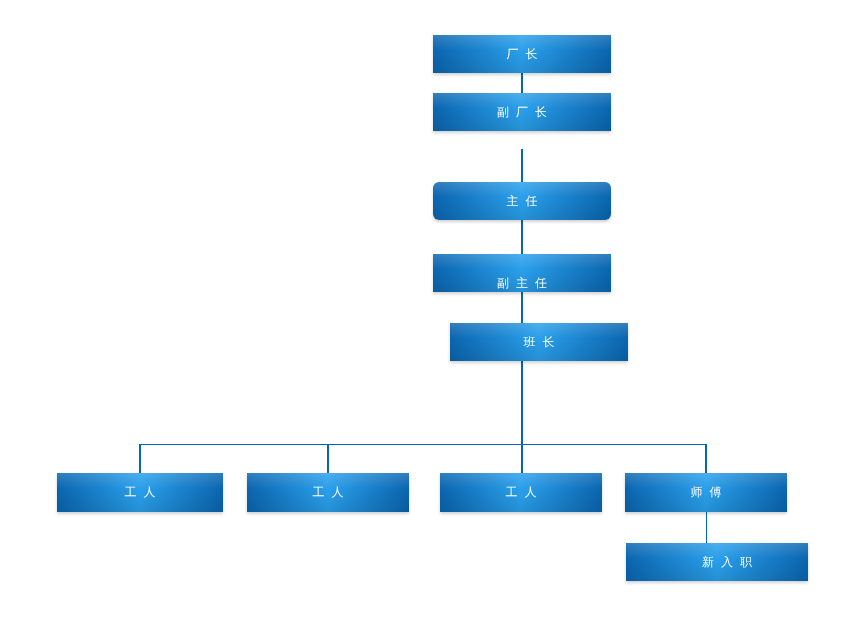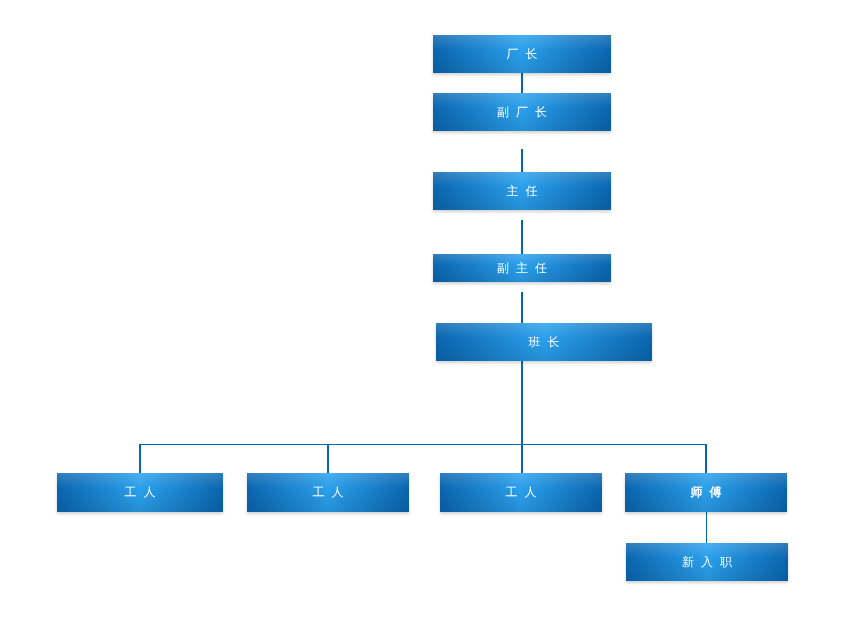--- a/index.html
+++ b/index.html
@@ -58,40 +58,40 @@
   <div class="connector v" style="left:705.25px; top:444px; height:29px;"></div>
 
   <div class="connector v" style="left:705.5px;  top:512px; height:31px;"></div>
 
   <div class="node" style="left:433px; top:35px;  width:178px; height:38px;">
     <span class="label">厂长</span>
   </div>
   <div class="node" style="left:433px; top:93px; width:178px; height:38px;">
     <span class="label">副厂长</span>
   </div>
-  <div class="node" style="left:433px; top:172px; width:178px; height:38px;">
+  <div class="node" style="left:433px; top:182px; width:178px; height:38px;border-radius:6px;">
     <span class="label">主任</span>
   </div>
-  <div class="node" style="left:433px; top:254px; width:178px; height:28px;">
+  <div class="node" style="left:433px; top:254px; width:178px; height:38px;align-items:flex-end;">
     <span class="label">副主任</span>
   </div>
-  <div class="node" style="left:436px; top:323px; width:216px; height:38px;">
+  <div class="node" style="left:450px; top:323px; width:178px; height:38px;">
     <span class="label">班长</span>
   </div>
 
   <div class="node" style="left:57px;  top:473px; width:166px; height:39px;">
     <span class="label">工人</span>
   </div>
   <div class="node" style="left:247px; top:473px; width:162px; height:39px;">
     <span class="label">工人</span>
   </div>
   <div class="node" style="left:440px; top:473px; width:162px; height:39px;">
     <span class="label">工人</span>
   </div>
-  <div class="node" style="left:625px; top:473px; width:162px; height:39px;font-weight:bold;">
+  <div class="node" style="left:625px; top:473px; width:162px; height:39px;">
     <span class="label">师傅</span>
   </div>
 
-  <div class="node" style="left:626px; top:543px; width:162px; height:38px;">
+  <div class="node" style="left:626px; top:543px; width:162px; height:38px;padding-left:20px;">
     <span class="label">新入职</span>
   </div>
 
 </div>
 
 </body></html>

